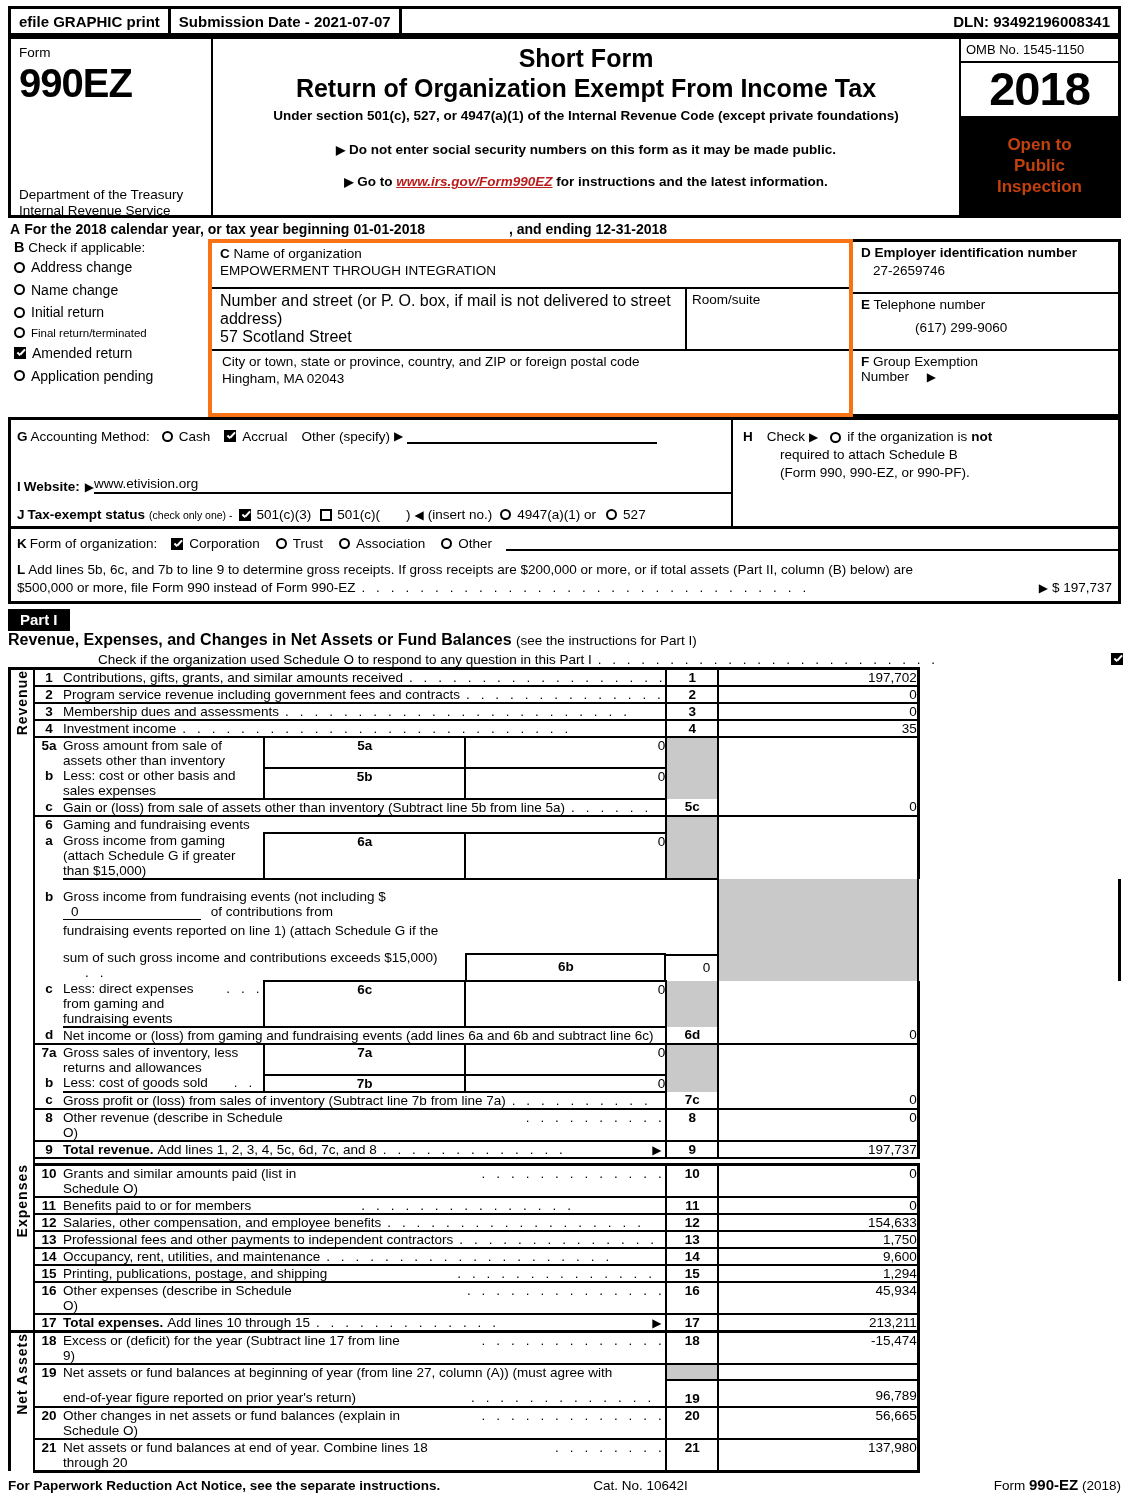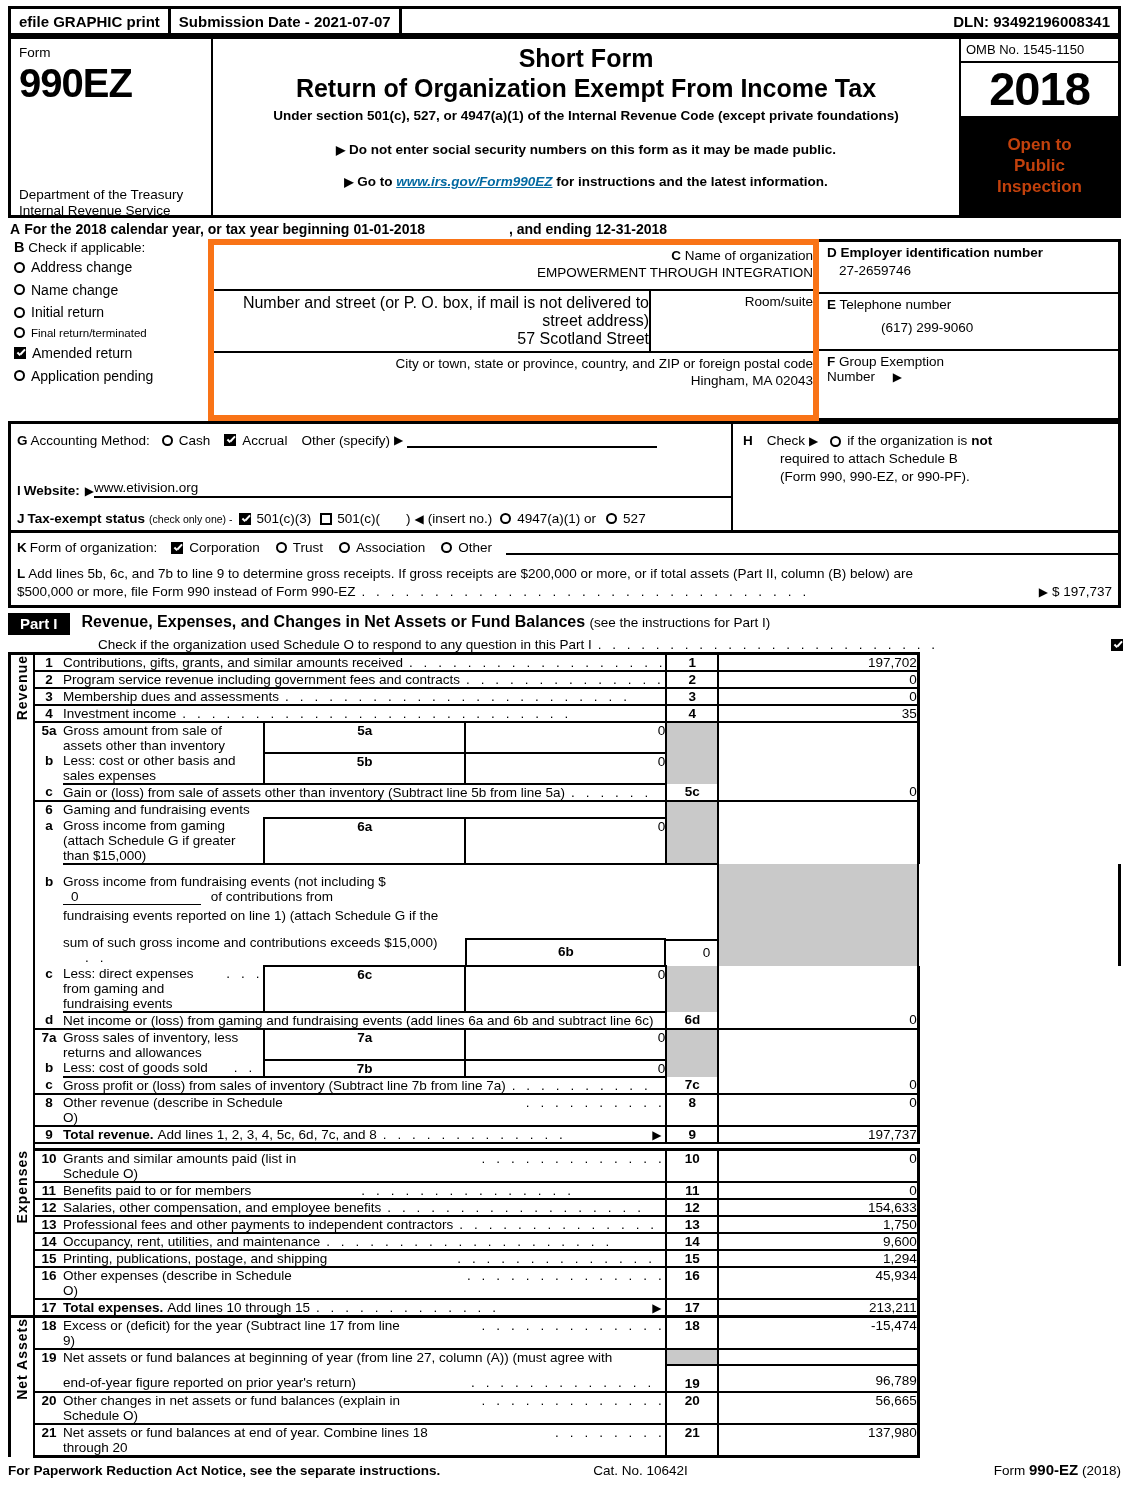--- a/index.html
+++ b/index.html
@@ -23,21 +23,21 @@
   .hdr-left .formword{font-size:13.5px;}
   .hdr-left .formno{font-size:40px;font-weight:bold;letter-spacing:-1px;line-height:1.05;margin-top:2px;}
   .hdr-left .dept{position:absolute;bottom:-4px;left:8px;font-size:13.5px;line-height:1.18;}
   .hdr-mid{flex:1;text-align:center;padding-top:6px;box-sizing:border-box;border-right:2px solid #000;}
   .hdr-mid .t1{font-size:25px;font-weight:bold;line-height:1.1;}
   .hdr-mid .t2{font-size:25px;font-weight:bold;line-height:1.15;margin-top:1px;}
   .hdr-mid .t3{font-size:13.5px;font-weight:bold;margin-top:6px;}
   .hdr-mid .bullet{font-size:13.5px;font-weight:bold;margin-top:19px;}
   .hdr-mid .bullet2{font-size:13.5px;font-weight:bold;margin-top:17px;}
   .hdr-mid .arrow{font-size:12px;}
-  .hdr-mid a{color:#0369a1;font-style:italic;}
+  .hdr-mid a{color:#b91c1c;font-style:italic;}
   .hdr-right{width:157px;box-sizing:border-box;display:flex;flex-direction:column;}
   .omb{font-size:13px;padding:3px 0 0 5px;border-bottom:2px solid #000;height:24px;box-sizing:border-box;}
   .yr{font-size:47px;font-weight:bold;text-align:center;line-height:1;padding:2px 0 4px 0;letter-spacing:-1px;}
   .openpub{background:#000;color:#c2410c;flex:1;display:flex;flex-direction:column;align-items:center;justify-content:center;font-size:17px;font-weight:bold;line-height:1.24;}
 
   
   .lineA{margin:0 8px;font-size:14px;font-weight:bold;padding:3px 0 2px 2px;display:flex;}
   .lineA .beg{margin-left:4px;}
   .lineA .endlbl{margin-left:84px;}
 
@@ -47,31 +47,31 @@
   .colB .bhead{font-size:13.5px;margin-bottom:4px;}
   .colB .bhead b{font-size:14.5px;}
   .cbrow{display:flex;align-items:center;margin-bottom:6.5px;font-size:14px;}
   .cbrow.small{font-size:11.5px;}
   .circ{display:inline-block;width:11px;height:11px;border:2px solid #000;border-radius:50%;margin-right:6px;box-sizing:border-box;flex:none;}
   .sqbox{display:inline-block;width:12px;height:12px;border:1px solid #000;background:#000;margin-right:6px;box-sizing:border-box;flex:none;position:relative;}
   .sqbox:after{content:"";position:absolute;left:2px;top:5px;width:4px;height:1.5px;background:#fff;transform:rotate(45deg);}
   .sqbox:before{content:"";position:absolute;left:4px;top:3px;width:7px;height:1.5px;background:#fff;transform:rotate(-48deg);}
   .sq-empty{display:inline-block;width:12px;height:12px;border:2px solid #000;margin-right:5px;box-sizing:border-box;flex:none;}
 
-  .colC{flex:1;border:6px solid #f97316;box-sizing:border-box;text-align:right;}
+  .colC{flex:1;border:4px solid #f97316;box-sizing:border-box;}
   .ccell{border-bottom:2px solid #000;padding:3px 0 3px 8px;box-sizing:border-box;font-size:13.5px;}
   .ccell:last-child{border-bottom:0;}
   .ccell .lbl{font-size:13.5px;}
   .ccell .val{font-size:13.5px;margin-top:2px;}
   .crow2{display:flex;border-bottom:2px solid #000;}
   .crow2 .addr{flex:1;padding:3px 0 3px 8px;border-right:2px solid #000;box-sizing:border-box;min-height:54px;}
   .crow2 .room{width:162px;padding:3px 0 3px 5px;box-sizing:border-box;font-size:13.5px;}
   .ccity{padding:3px 0 3px 10px;min-height:62px;box-sizing:border-box;}
 
-  .colD{width:302px;box-sizing:border-box;border-top:3px solid #000;border-right:3px solid #000;border-bottom:3px solid #000;}
+  .colD{width:268px;box-sizing:border-box;border-top:3px solid #000;border-right:3px solid #000;border-bottom:3px solid #000;}
   .dcell{padding:3px 0 2px 8px;box-sizing:border-box;font-size:13.5px;}
   .dcell.b{border-bottom:2px solid #000;}
   .dcell .dv{margin-top:3px;}
 
   
   .gh{display:flex;margin:0 8px;border-left:3px solid #000;border-right:3px solid #000;border-top:3px solid #000;border-bottom:3px solid #000;box-sizing:border-box;}
   .ghleft{flex:1;padding:8px 0 4px 6px;box-sizing:border-box;border-right:2px solid #000;}
   .ghright{width:385px;padding:8px 0 0 10px;box-sizing:border-box;font-size:13.5px;line-height:1.35;}
   .gline{display:flex;align-items:center;font-size:13.5px;}
   .uline{border-bottom:2px solid #000;flex:1;height:14px;margin-left:4px;max-width:250px;}
@@ -80,21 +80,21 @@
   .jline{display:flex;align-items:center;font-size:13.5px;margin-top:13px;flex-wrap:wrap;}
   .jline .tiny{font-size:10.5px;}
 
   
   .kl{margin:0 8px;border-left:3px solid #000;border-right:3px solid #000;border-bottom:3px solid #000;box-sizing:border-box;padding:7px 0 4px 6px;}
   .kline{display:flex;align-items:center;font-size:13.5px;}
   .kline .ul3{border-bottom:2px solid #000;flex:1;height:13px;margin-left:14px;max-width:660px;}
   .lline{font-size:13.5px;margin-top:10px;line-height:1.35;padding-right:6px;}
 
   
-  .partbar{display:flex;align-items:flex-start;margin:5px 8px 0 8px;}
+  .partbar{display:flex;align-items:flex-start;margin:5px 8px 0 8px;flex-direction:column;}
   .partbox{background:#000;color:#fff;font-weight:bold;font-size:15px;padding:2px 12px 3px 12px;margin-right:12px;}
   .parttitle{font-size:16px;font-weight:bold;line-height:1.15;}
   .parttitle .norm{font-weight:normal;font-size:13.5px;}
   .partsub{font-size:13.5px;margin:2px 0 0 98px;display:flex;align-items:center;}
   .partsub .dots{flex:1;overflow:hidden;white-space:nowrap;margin:0 6px;letter-spacing:3.5px;}
 
   
   table.ftab{border-collapse:collapse;margin:0 8px;width:1113px;table-layout:fixed;}
   table.ftab td{vertical-align:top;padding:0;font-size:13.5px;}
   .secbar{width:22px;border-left:3px solid #000;border-right:2px solid #000;text-align:center;position:relative;}

